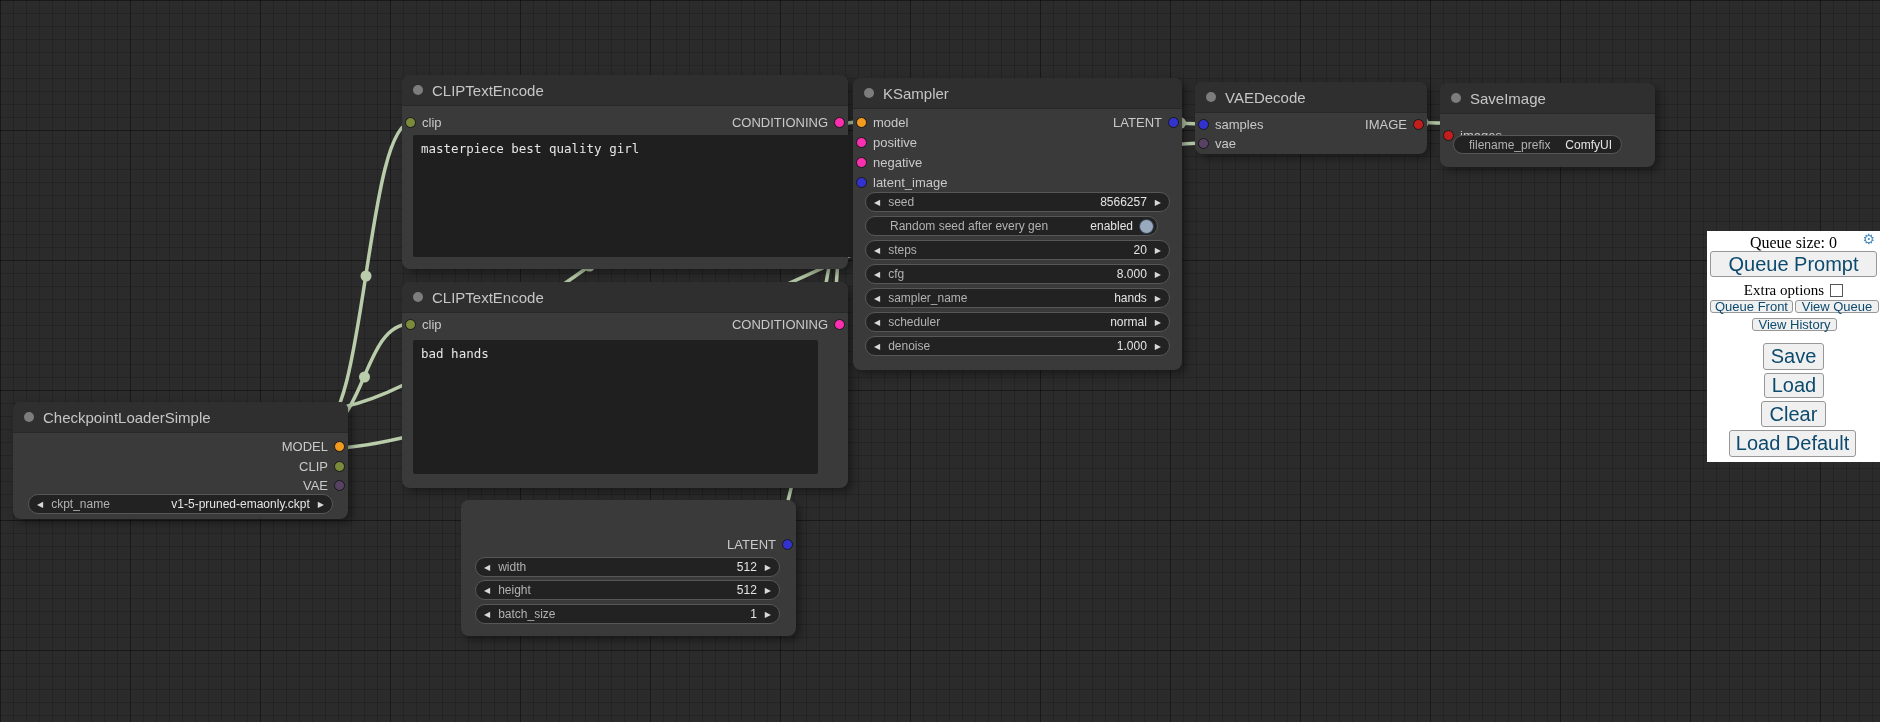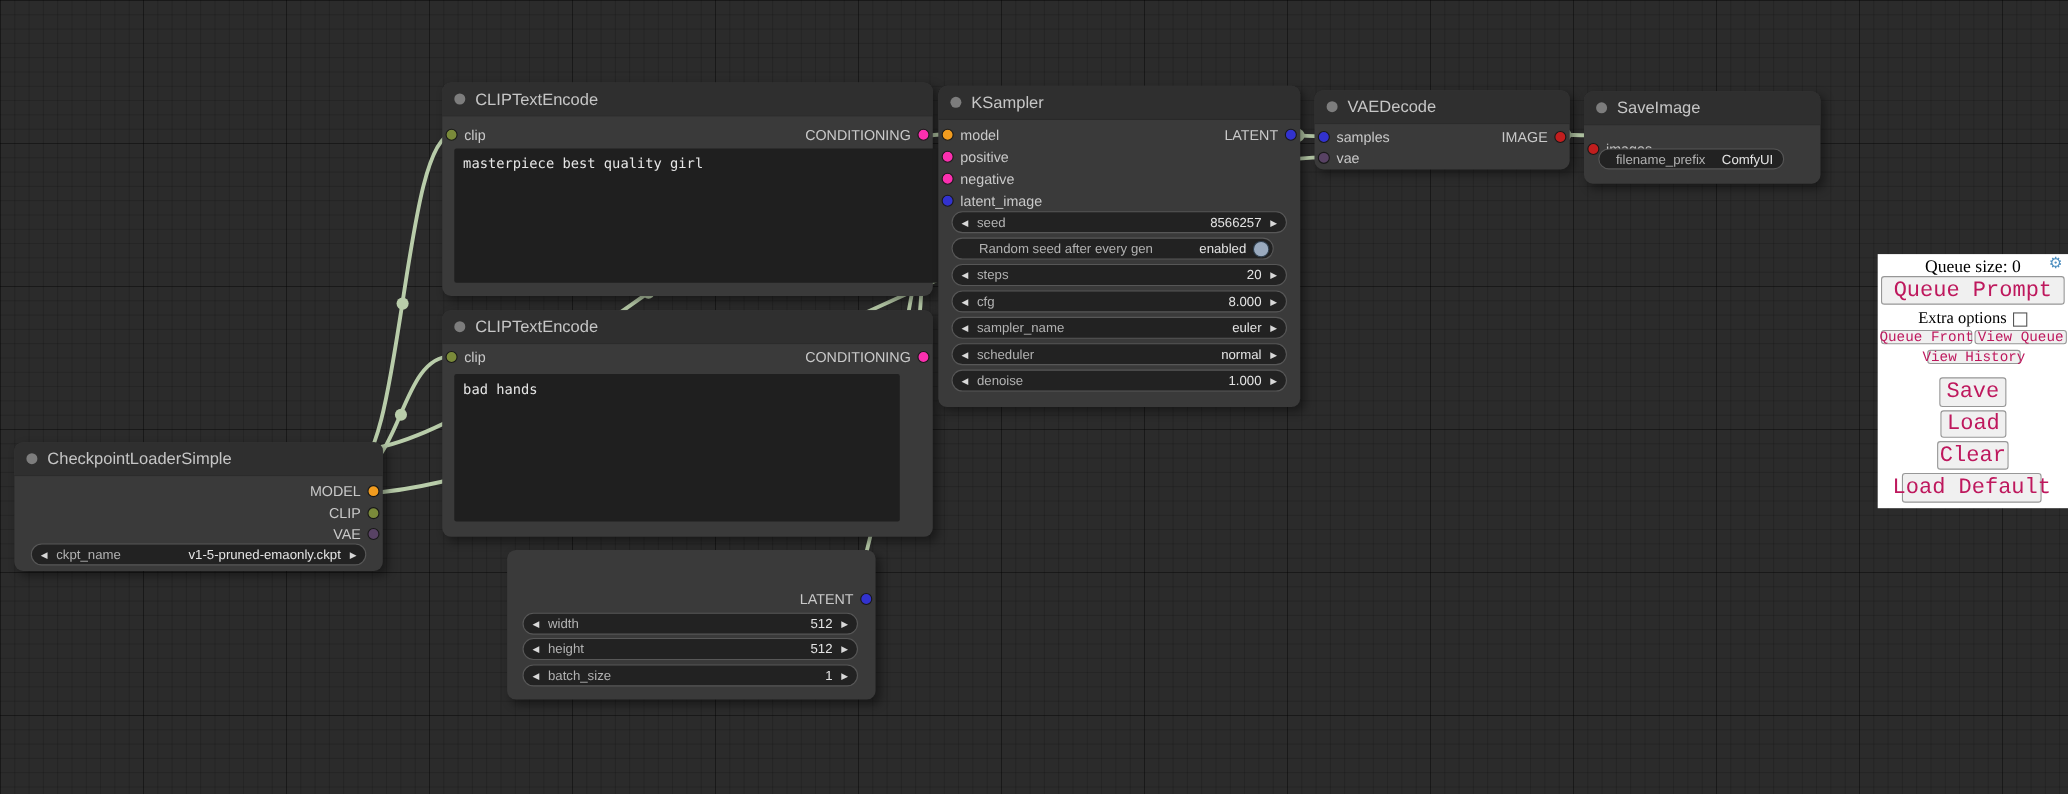--- a/index.html
+++ b/index.html
@@ -75,21 +75,21 @@
   
   #queue-panel{
     position:absolute;left:1707px;top:231px;width:173px;height:231px;
     background:#ffffff;z-index:3;color:#000;
   }
   .qp-abs{position:absolute;box-sizing:border-box;}
   .serif{font-family:"Liberation Serif",serif;text-align:center;}
   .qbtn{
     background:#f0f0f0;border:1px solid #979797;border-radius:3px;
     display:flex;align-items:center;justify-content:center;
-    color:#be185d;cursor:pointer;white-space:nowrap;font-family:Liberation Mono, monospace;
+    color:#0c4a6e;cursor:pointer;white-space:nowrap;
   }
   .qbtn.big{font-size:20px;}
   .qbtn.small{font-size:13px;}
   #qp-size{left:0;top:3px;width:100%;text-align:center;font-size:16px;}
   #qp-gear{right:5px;top:1px;font-size:14px;line-height:14px;}
   #qp-extra{left:0;top:51px;width:100%;display:flex;align-items:center;justify-content:center;font-size:15px;}
   .checkbox{
     width:11px;height:11px;background:#fff;border:1px solid #555;
     margin-left:6px;display:inline-block;
   }
@@ -251,21 +251,21 @@
     </div>
     <div class="pill" style="left:12px;right:12px;top:186px;">
       <span class="arr">◀</span>
       <span class="wlabel">cfg</span>
       <span class="wvalue">8.000</span>
       <span class="arr">▶</span>
     </div>
     <div class="pill" style="left:12px;right:12px;top:210px;">
       <span class="arr">◀</span>
       <span class="wlabel">sampler_name</span>
-      <span class="wvalue">euler</span>
+      <span class="wvalue">hands</span>
       <span class="arr">▶</span>
     </div>
     <div class="pill" style="left:12px;right:12px;top:234px;">
       <span class="arr">◀</span>
       <span class="wlabel">scheduler</span>
       <span class="wvalue">normal</span>
       <span class="arr">▶</span>
     </div>
     <div class="pill" style="left:12px;right:12px;top:258px;">
       <span class="arr">◀</span>

